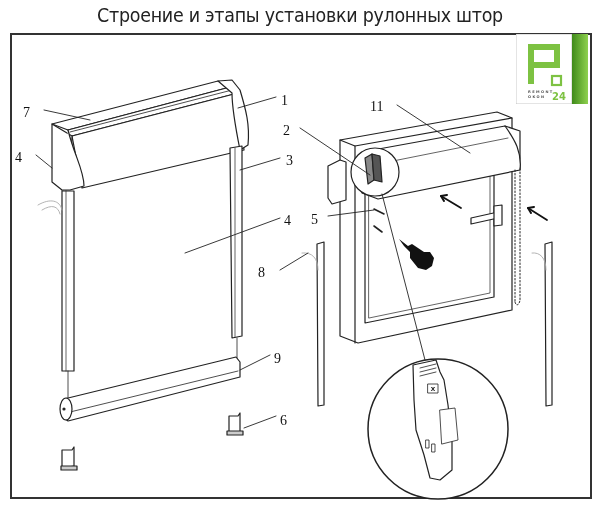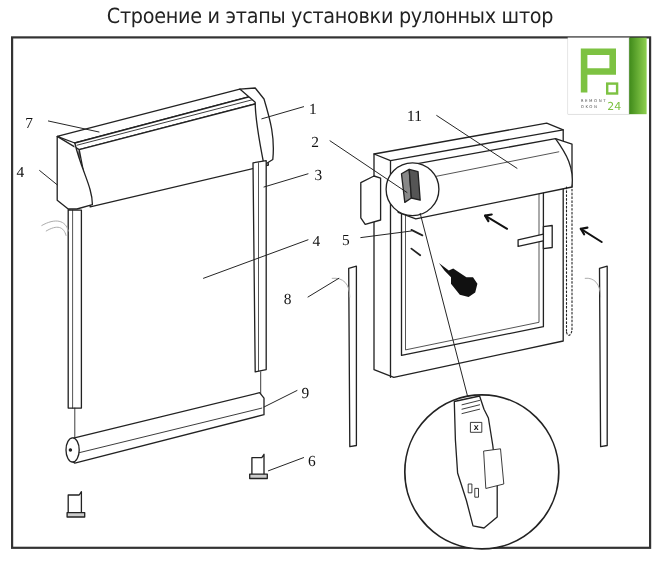--- a/index.html
+++ b/index.html
@@ -1,21 +1,21 @@
 <!DOCTYPE html>
 <html><head>
 <meta charset="utf-8">
 <style>
   html, body { margin:0; padding:0; background:#ffffff; }
   body { width:600px; height:511px; position:relative; overflow:hidden; font-family:"Liberation Serif", serif; }
   .title { position:absolute; left:0; top:4px; width:600px; text-align:center; font-family:"DejaVu Sans", sans-serif; font-size:19px; color:#222; letter-spacing:-0.3px; transform:scaleX(0.92); transform-origin:center; }
   .frame { position:absolute; left:10px; top:33px; width:578px; height:462px; border:2px solid #333; box-sizing:content-box; }
   svg.diagram { position:absolute; left:0; top:0; width:600px; height:511px; }
   .lbl { position:absolute; font-family:"Liberation Serif", serif; font-size:14px; color:#111; line-height:1; }
-  .logo { position:absolute; left:516px; top:34px; width:72px; height:70px; }
+  .logo { position:absolute; left:516px; top:34px; width:72px; height:70px;font-weight:bold; }
 </style>
 </head>
 <body>
 
 <div class="title">Строение и этапы установки рулонных штор</div>
 
 <div class="frame"></div>
 
 <svg class="diagram" viewBox="0 0 600 511" xmlns="http://www.w3.org/2000/svg">
   <g fill="none" stroke="#222" stroke-width="1.2" stroke-linejoin="round" stroke-linecap="round">

